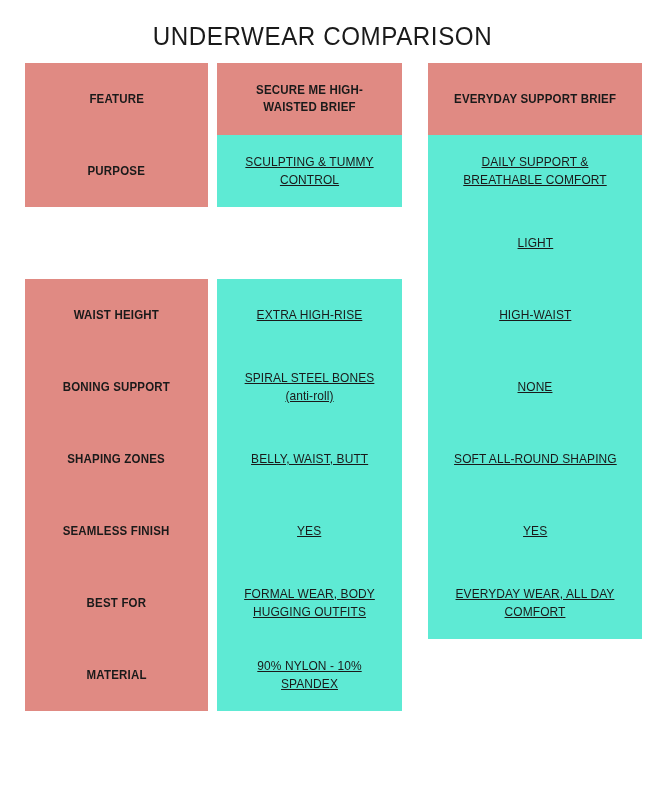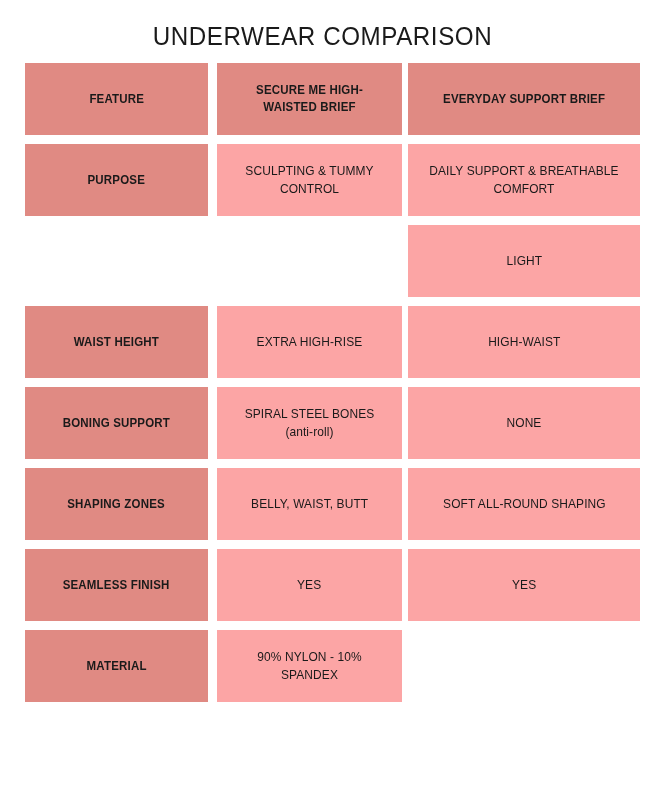--- a/index.html
+++ b/index.html
@@ -45,44 +45,43 @@
   #comparison-table {
     position: absolute;
     left: 0;
     top: 63px;
     width: 645px;
   }
 
   .table-row {
     position: relative;
     height: 72px;
-    margin-bottom: 9px;
   }
 
   .cell {
     position: absolute;
     top: 0;
     height: 72px;
     box-sizing: border-box;
     display: flex;
     align-items: center;
     justify-content: center;
     text-align: center;
     padding: 4px 8px;
     color: #1a1a1a;
   }
 
   
   .col-feature  { left: 25px;  width: 183px; }
   .col-prod-a   { left: 217px; width: 185px; padding-left: 8px; }
-  .col-prod-b   { left: 408px; width: 232px; align-items: center; }
+  .col-prod-b   { left: 428px; width: 214px; align-items: center; }
 
   
   .fill-coral { background: #e08a83; }
-  .fill-pink  { background: #fca5a5; }
+  .fill-pink  { background: #5eead4; text-decoration: underline; }
 
   
   .cell-text {
     display: block;
     transform: scaleX(0.92);
     transform-origin: center center;
   }
 
   .label-text {
     font-size: 12.5px;
@@ -180,20 +179,31 @@
         </div>
         <div class="cell col-prod-a fill-pink">
           <span class="cell-text value-text">YES</span>
         </div>
         <div class="cell col-prod-b fill-pink">
           <span class="cell-text value-text">YES</span>
         </div>
       </div>
       <div class="table-row">
         <div class="cell col-feature fill-coral">
+          <span class="cell-text label-text">BEST FOR</span>
+        </div>
+        <div class="cell col-prod-a fill-pink">
+          <span class="cell-text value-text">FORMAL WEAR, BODY HUGGING OUTFITS</span>
+        </div>
+        <div class="cell col-prod-b fill-pink">
+          <span class="cell-text value-text">EVERYDAY WEAR, ALL DAY COMFORT</span>
+        </div>
+      </div>
+      <div class="table-row">
+        <div class="cell col-feature fill-coral">
           <span class="cell-text label-text">MATERIAL</span>
         </div>
         <div class="cell col-prod-a fill-pink">
           <span class="cell-text value-text">90% NYLON - 10% SPANDEX</span>
         </div>
       </div>
     </div>
 
 </div>
 

